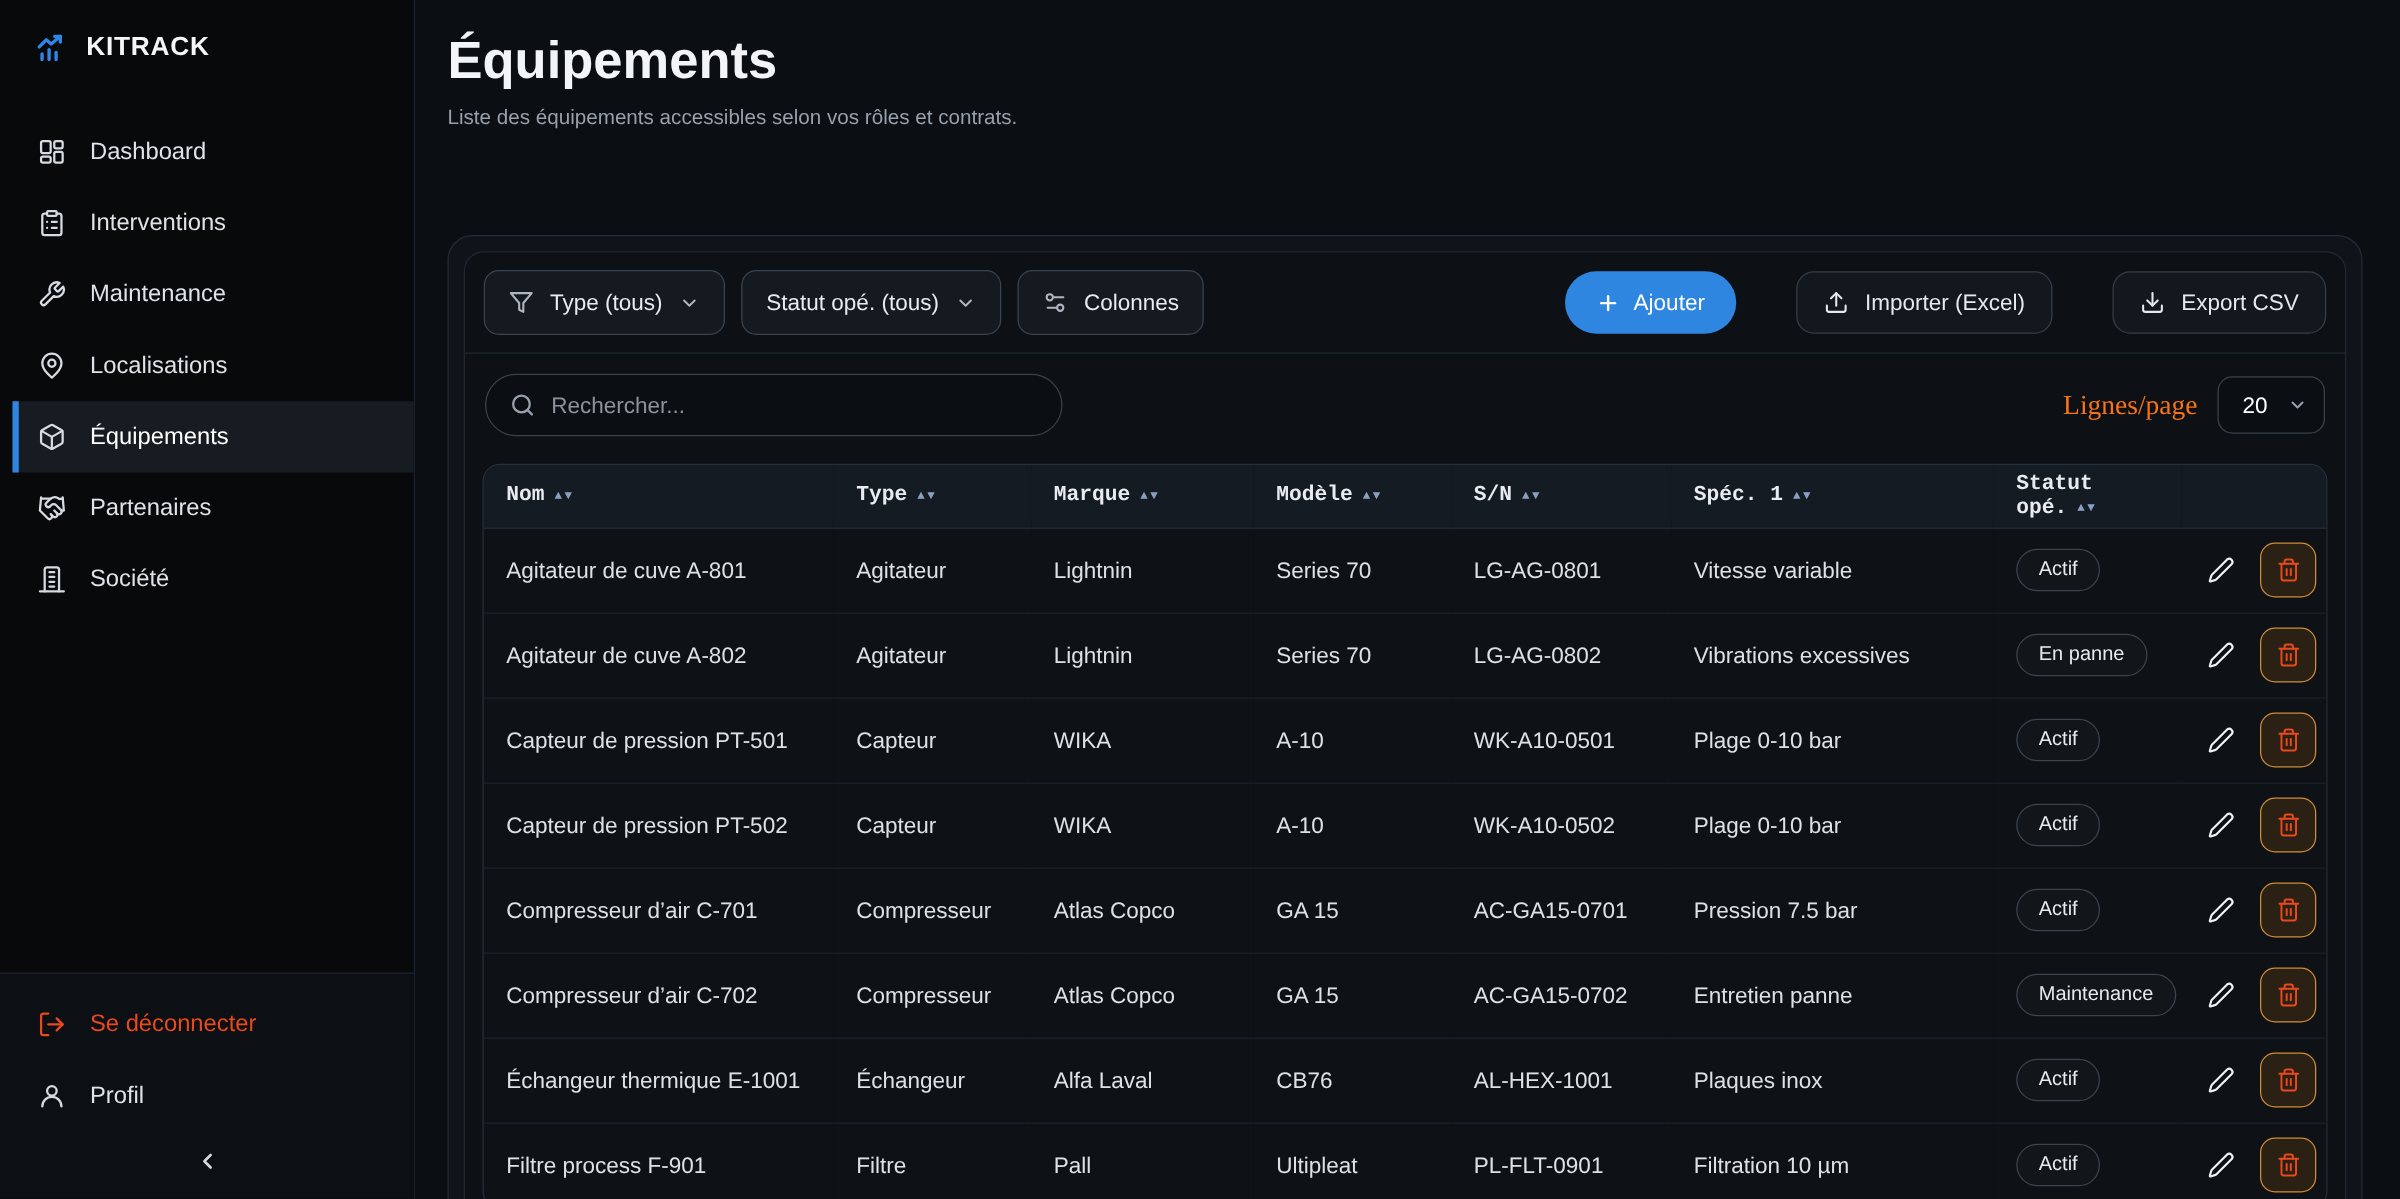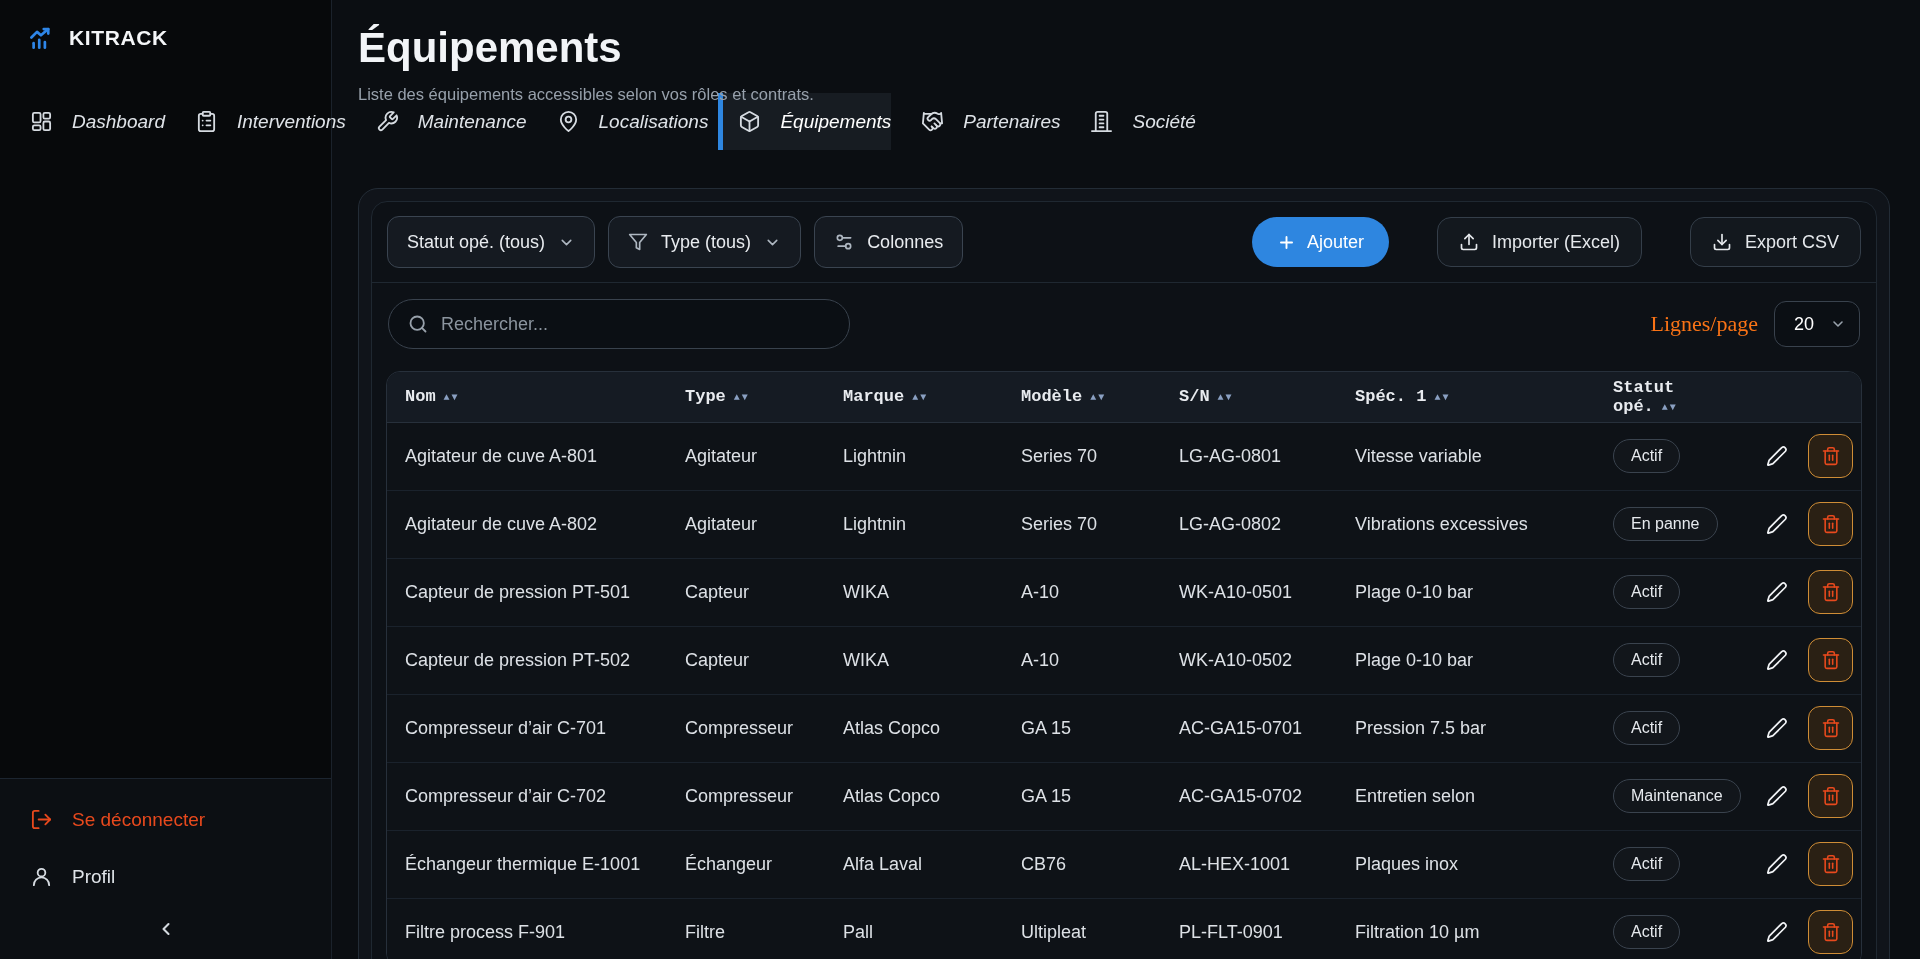--- a/index.html
+++ b/index.html
@@ -17,21 +17,21 @@
   body{background:var(--bg);font-family:"Liberation Sans","DejaVu Sans",sans-serif;color:var(--text);}
   .icon{display:inline-flex;align-items:center;justify-content:center;flex:none;}
   .icon svg{display:block;}
 
   
   .sidebar{position:absolute;left:0;top:0;width:332px;height:959px;background:var(--sidebar);
     border-right:1px solid var(--sidebar-border);display:flex;flex-direction:column;}
   .logo-row{display:flex;align-items:center;gap:14px;padding:24px 28px 20px 28px;}
   .logo-row .icon svg{width:27px;height:27px;}
   .brand-name{font-size:21px;font-weight:700;letter-spacing:.6px;color:#f4f6f8;}
-  .nav{margin-top:22px;display:flex;flex-direction:row;font-style:italic;}
+  .nav{margin-top:22px;display:flex;flex-direction:column;}
   .nav-item{display:flex;align-items:center;gap:19px;height:57px;padding-left:30px;cursor:pointer;
     font-size:19px;color:#dfe3e8;}
   .nav-item .icon{color:#d6dbe1;}
   .nav-item .icon svg{width:23px;height:23px;}
   .nav-item.active{background:#171c22;margin-left:10px;padding-left:15px;border-left:5px solid var(--blue);color:#ffffff;}
   .sidebar-footer{margin-top:auto;border-top:1px solid #1c2530;background:#0c0f13;padding:12px 0 6px 0;}
   .nav-item.logout{color:var(--red);}
   .nav-item.logout .icon{color:var(--red);}
   .collapse-row{display:flex;align-items:center;justify-content:center;height:48px;cursor:pointer;color:#d4d9df;}
   .collapse-row svg{width:20px;height:20px;}
@@ -221,34 +221,34 @@
 <main class="main">
   <h1 class="page-title">Équipements</h1>
   <div class="page-subtitle">Liste des équipements accessibles selon vos rôles et contrats.</div>
 
   <section class="card">
     <div class="panel">
 
       <div class="toolbar">
         <div class="toolbar-left">
           <button class="fbtn">
-            <span>Statut opé. (tous)</span>
+            <span class="icon">
+              <svg viewBox="0 0 24 24" fill="none" stroke="currentColor" stroke-width="2" stroke-linecap="round" stroke-linejoin="round">
+                  <path d="M22 3H2l8 9.5V19l4 2v-8.5Z"></path>
+                </svg>
+            </span>
+            <span>Type (tous)</span>
             <span class="icon chev">
               <svg viewBox="0 0 24 24" fill="none" stroke="currentColor" stroke-width="2.2" stroke-linecap="round" stroke-linejoin="round">
                   <path d="m6 9 6 6 6-6"></path>
                 </svg>
             </span>
           </button>
           <button class="fbtn">
-            <span class="icon">
-              <svg viewBox="0 0 24 24" fill="none" stroke="currentColor" stroke-width="2" stroke-linecap="round" stroke-linejoin="round">
-                  <path d="M22 3H2l8 9.5V19l4 2v-8.5Z"></path>
-                </svg>
-            </span>
-            <span>Type (tous)</span>
+            <span>Statut opé. (tous)</span>
             <span class="icon chev">
               <svg viewBox="0 0 24 24" fill="none" stroke="currentColor" stroke-width="2.2" stroke-linecap="round" stroke-linejoin="round">
                   <path d="m6 9 6 6 6-6"></path>
                 </svg>
             </span>
           </button>
           <button class="fbtn">
             <span class="icon">
               <svg viewBox="0 0 24 24" fill="none" stroke="currentColor" stroke-width="2" stroke-linecap="round" stroke-linejoin="round">
                   <path d="M20 7h-9"></path>
@@ -495,21 +495,21 @@
                     </button>
                   </div>
                 </td>
               </tr>
               <tr>
                 <td>Compresseur d’air C-702</td>
                 <td>Compresseur</td>
                 <td>Atlas Copco</td>
                 <td>GA 15</td>
                 <td>AC-GA15-0702</td>
-                <td>Entretien selon</td>
+                <td>Entretien panne</td>
                 <td><span class="badge">Maintenance</span></td>
                 <td>
                   <div class="actions">
                     <button class="edit-btn">
                       <span class="icon">
                         <svg viewBox="0 0 24 24" fill="none" stroke="currentColor" stroke-width="1.9" stroke-linecap="round" stroke-linejoin="round">
                           <path d="M21.17 6.81a2.85 2.85 0 0 0-4-4L3.84 16.17a2 2 0 0 0-.5.83l-1.32 4.35a.5.5 0 0 0 .62.62l4.35-1.32a2 2 0 0 0 .83-.5Z"></path>
                         </svg>
                       </span>
                     </button>

